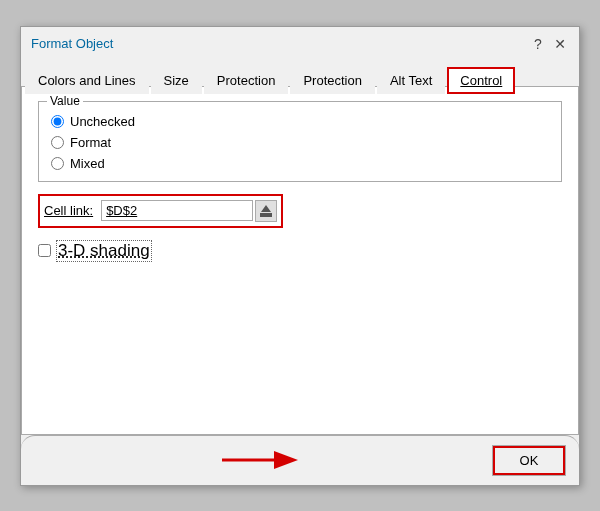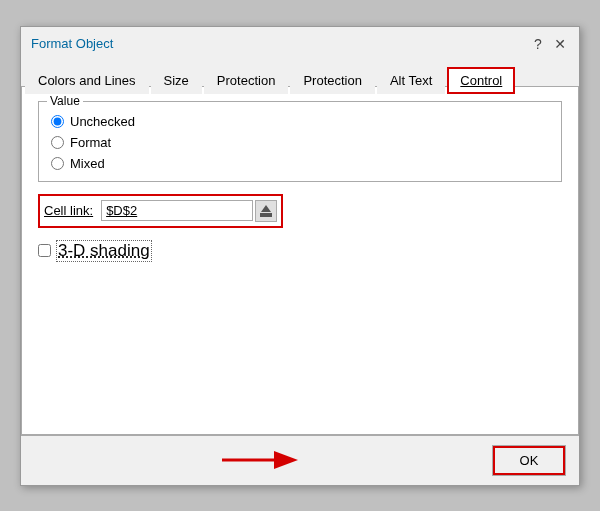--- a/index.html
+++ b/index.html
@@ -178,20 +178,21 @@
     }
     
     .bottom-bar {
       background: #f0f0f0;
       border-top: 1px solid #aaa;
       display: flex;
       align-items: center;
       justify-content: flex-end;
       padding: 10px 14px;
       gap: 8px;
+      border-radius: 14px;
     }
     .arrow-area {
       flex: 1;
       display: flex;
       align-items: center;
       justify-content: center;
     }
     .arrow-svg {
       display: flex;
       align-items: center;

